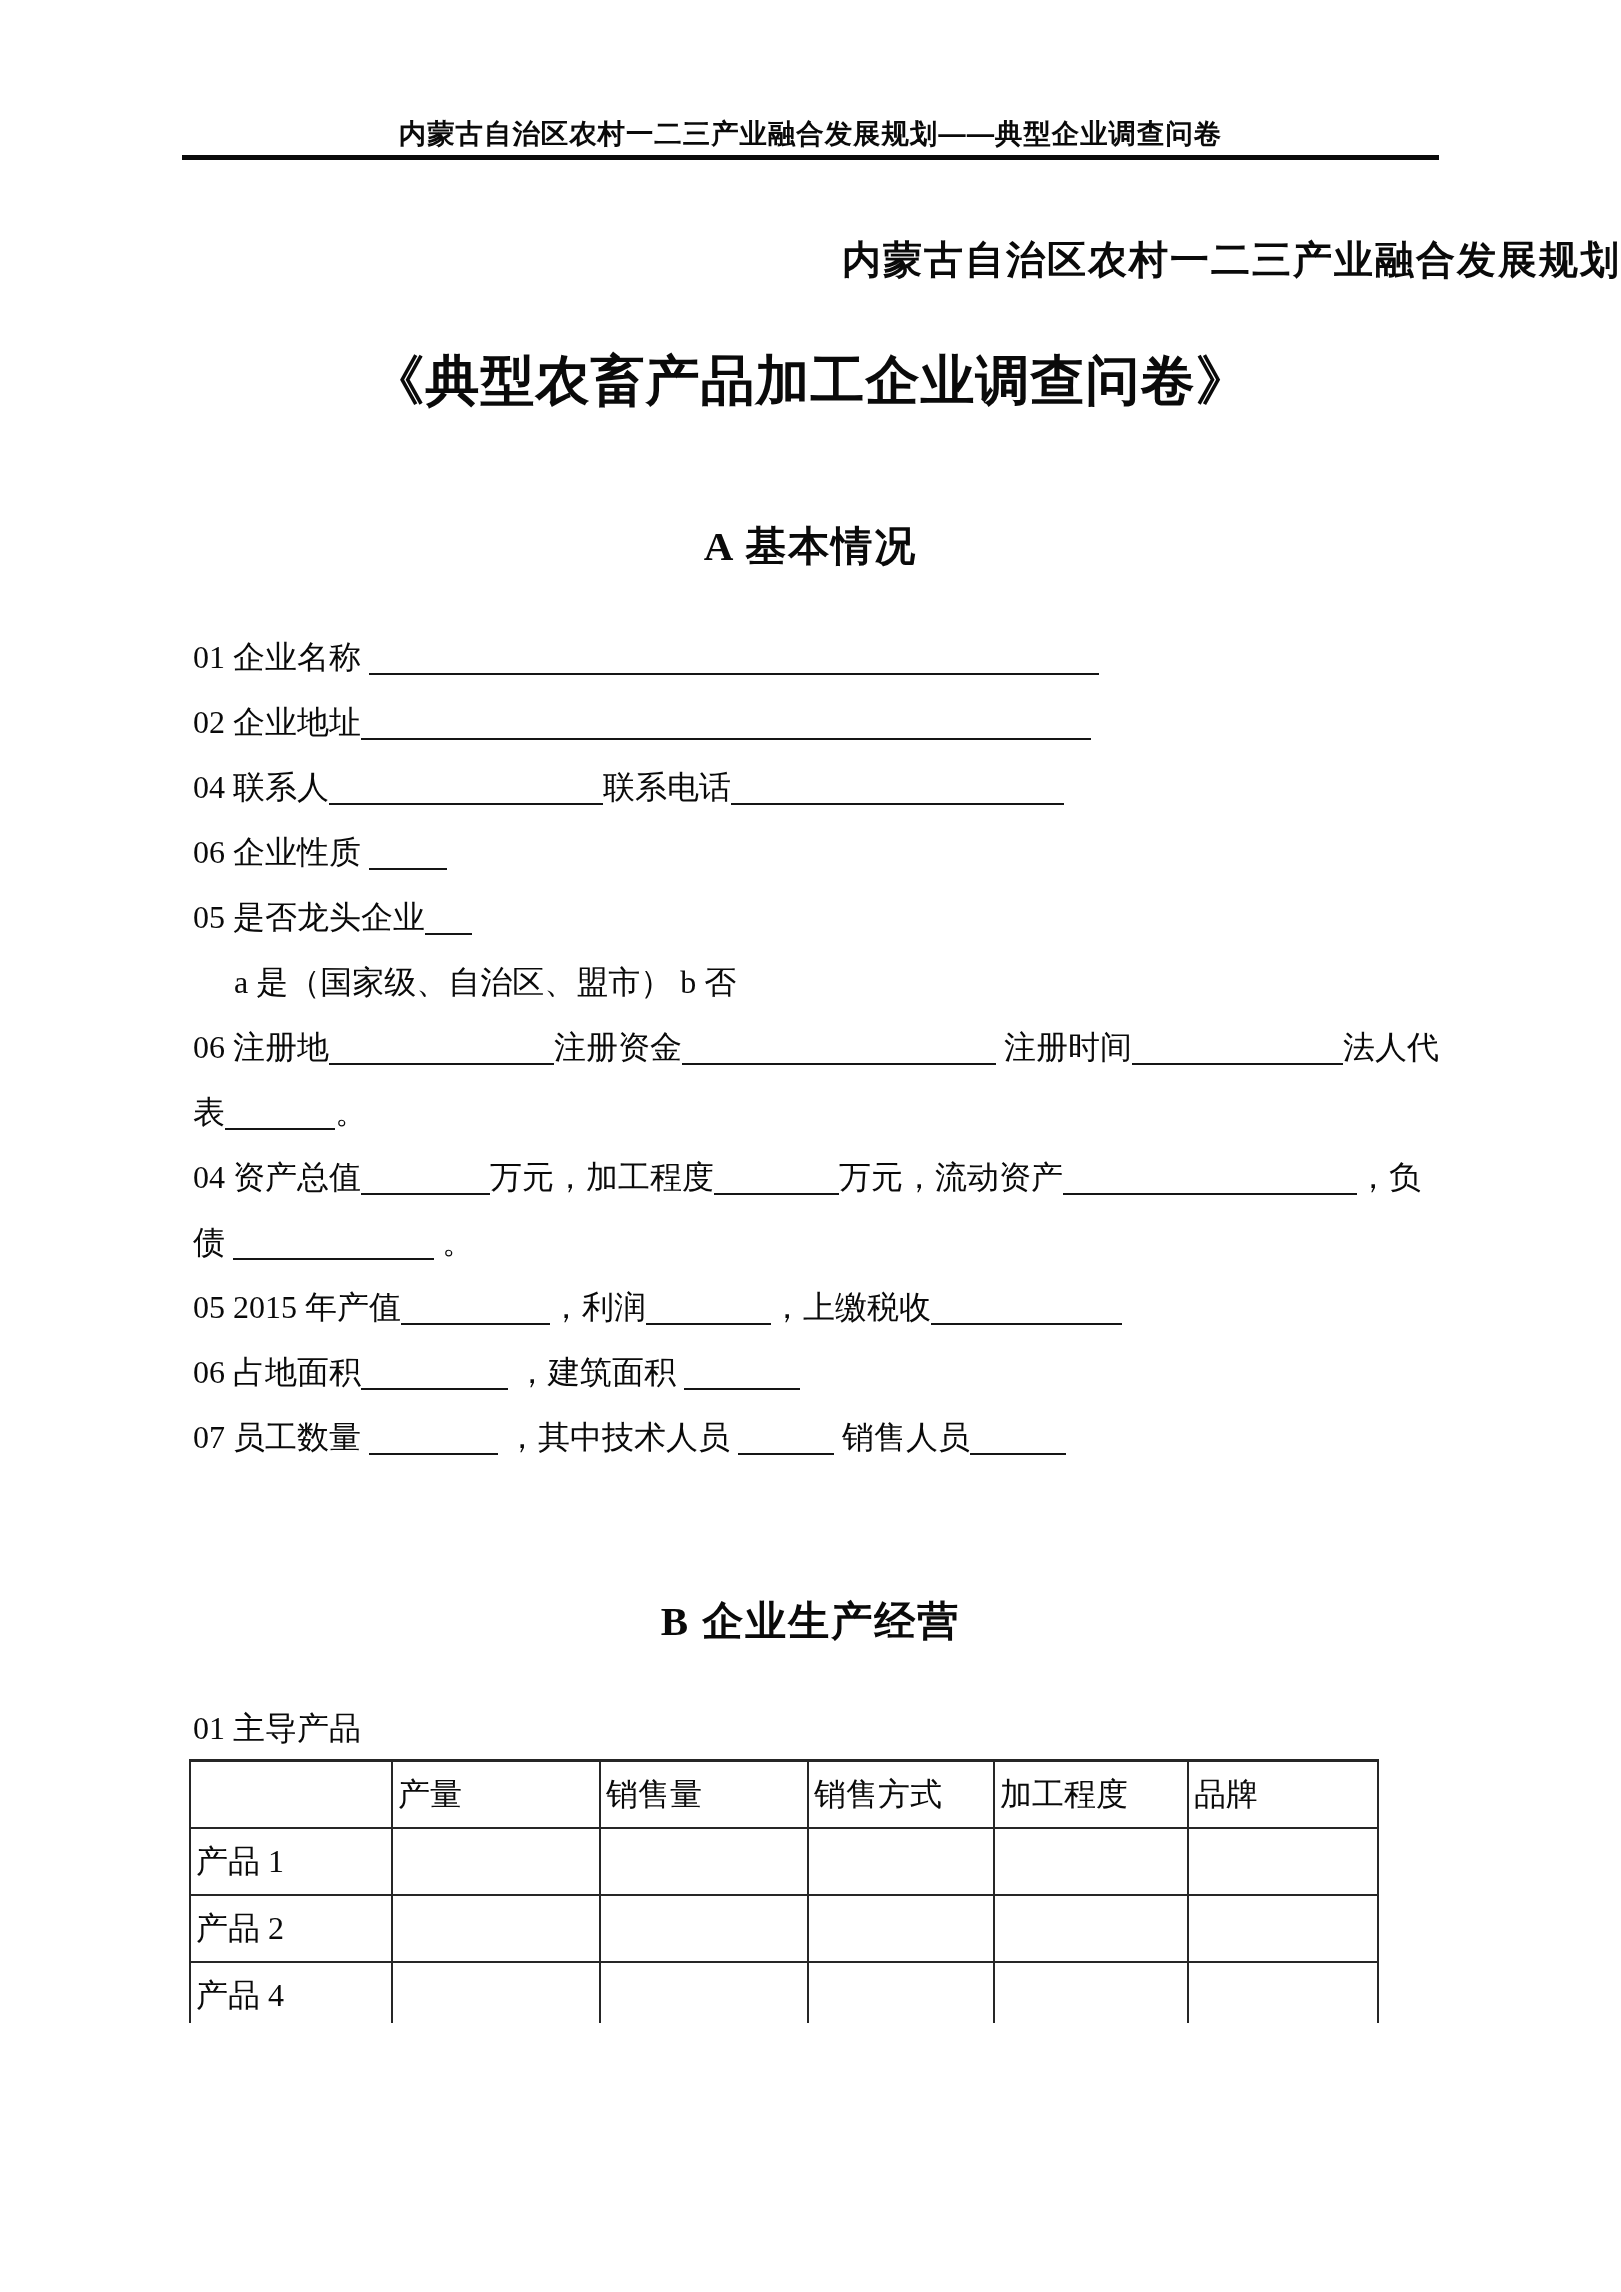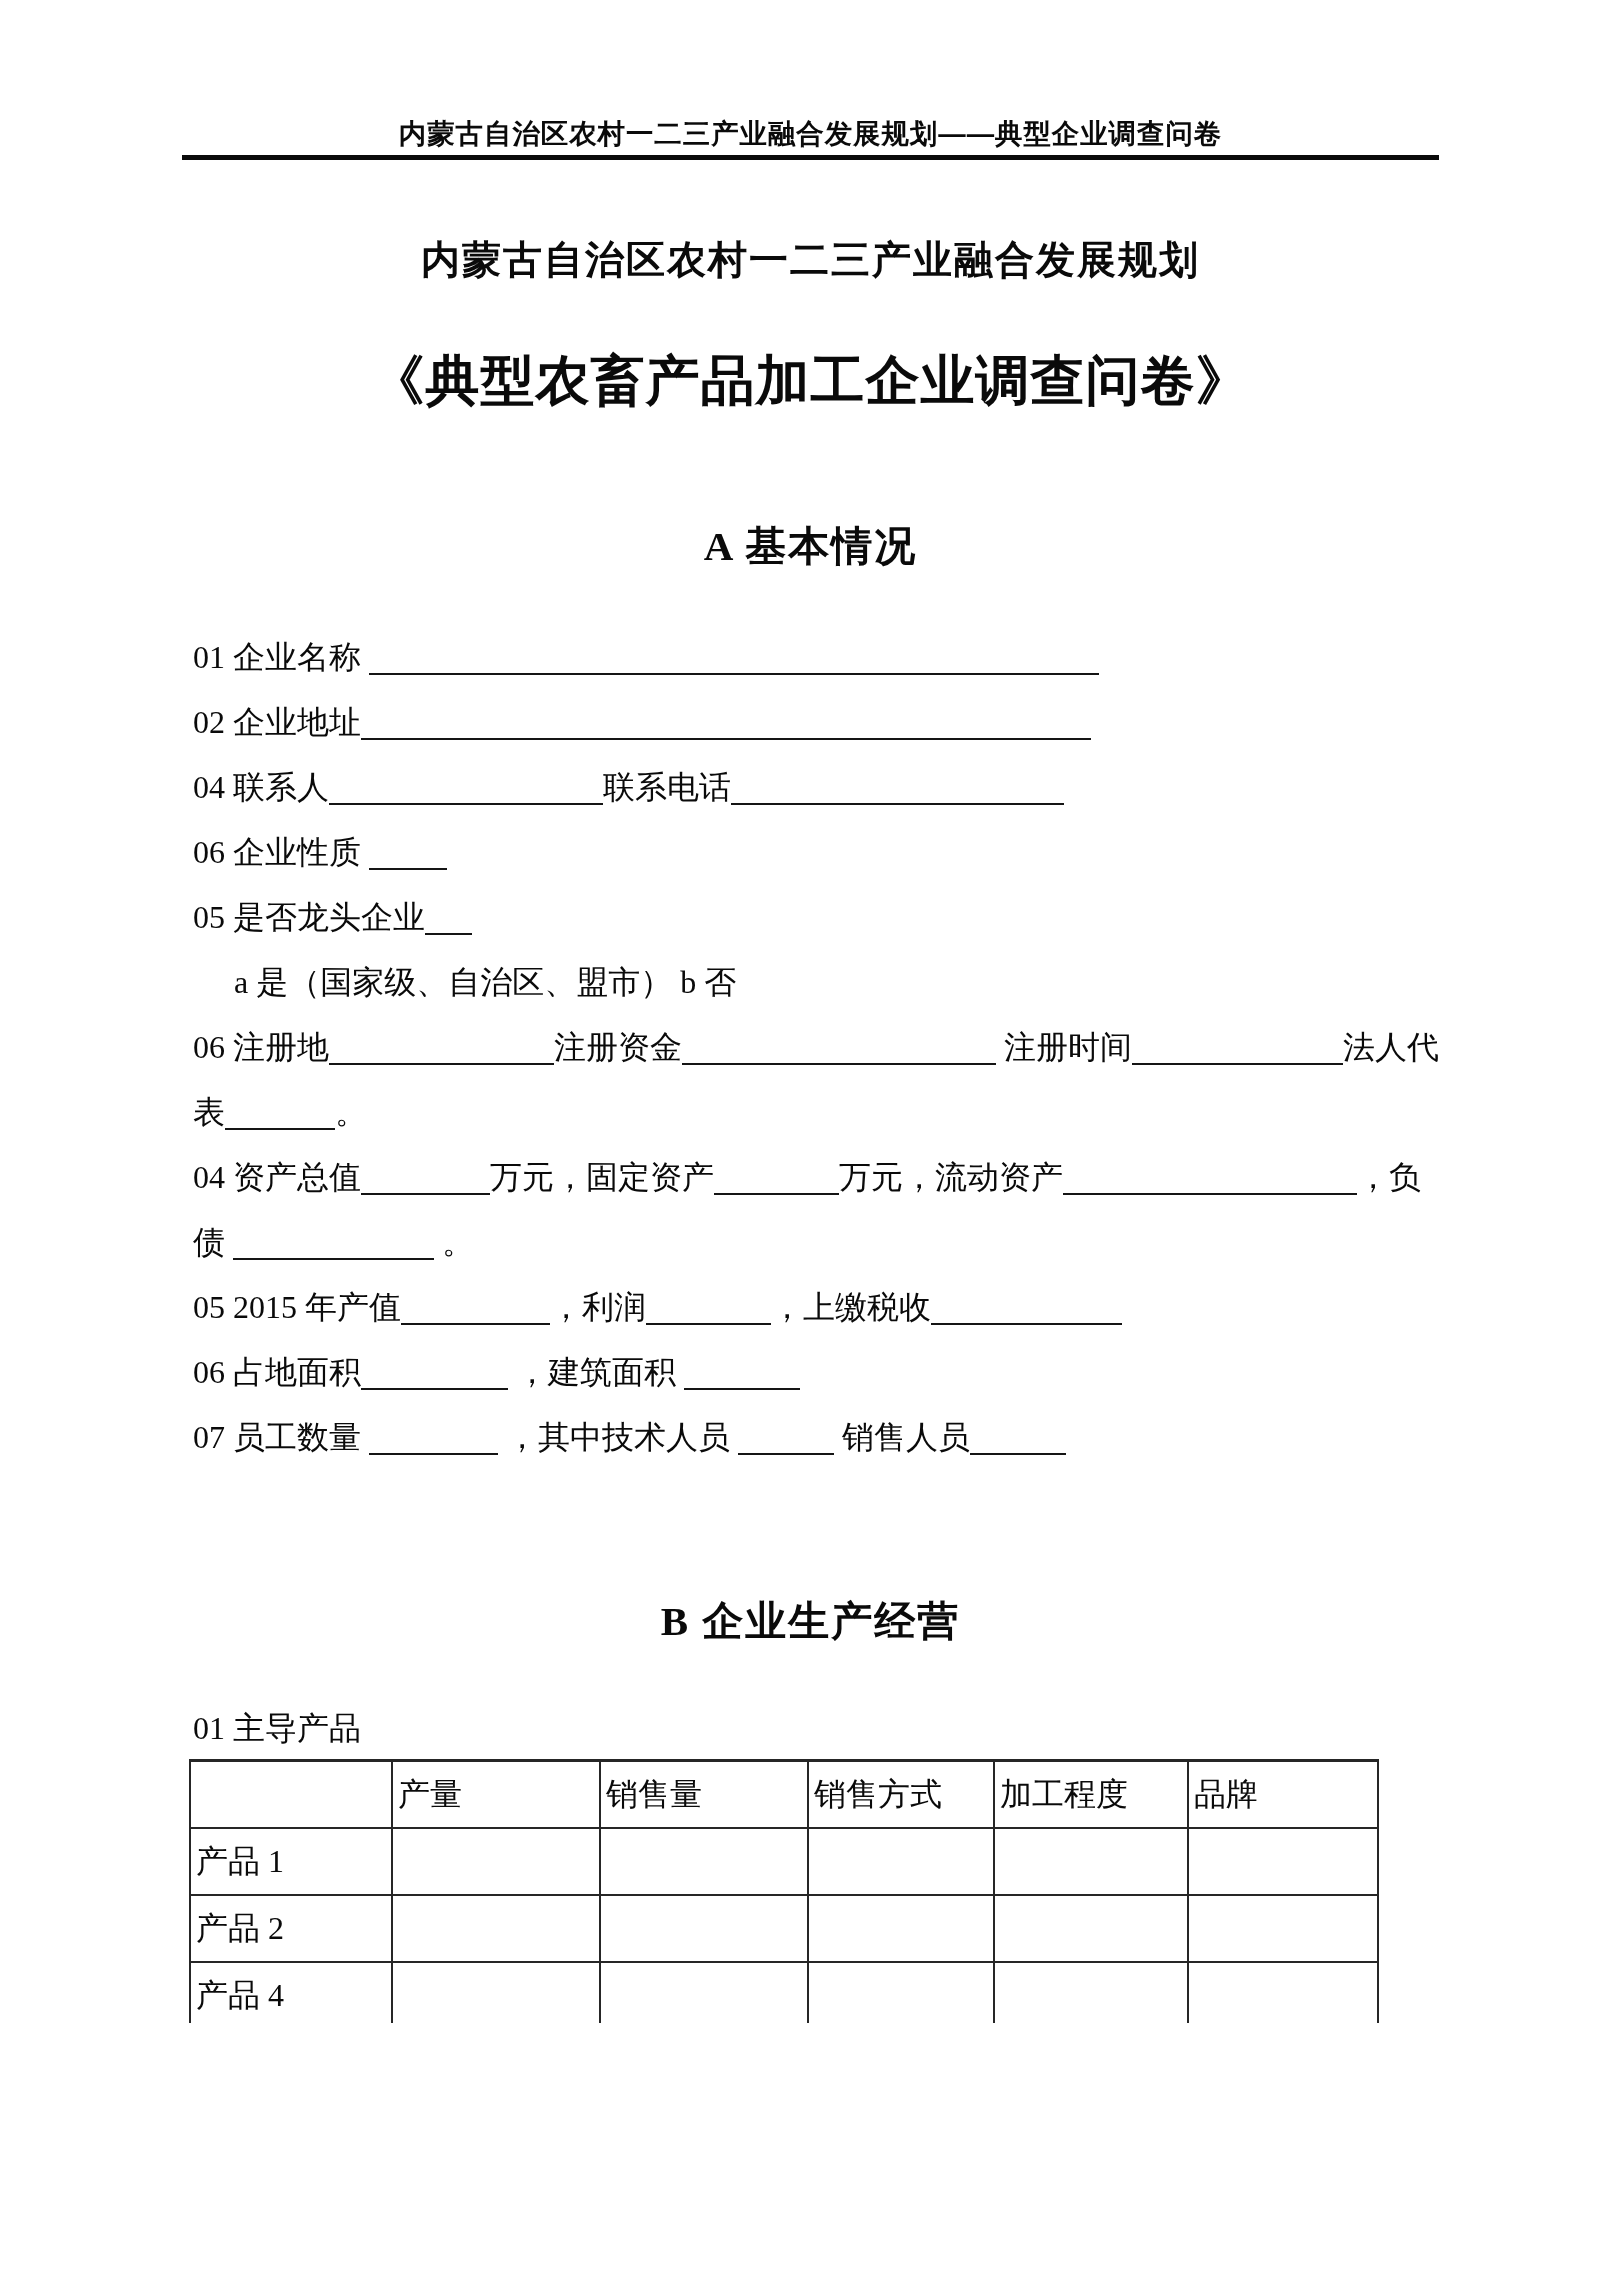--- a/index.html
+++ b/index.html
@@ -18,21 +18,21 @@
     font-family:"Liberation Sans","DejaVu Sans",sans-serif;
     font-weight:bold;font-size:27.4px;color:#0a0a0a;
     letter-spacing:1px;
   }
   .header-rule{
     position:absolute;top:155px;left:182px;width:1257px;height:4.9px;
     background:#0a0a0a;
   }
   .doc-title{
     position:absolute;top:233px;left:0;width:100%;margin:0;
-    text-align:center;
+    text-align:right;
     font-family:"Liberation Sans","DejaVu Sans",sans-serif;
     font-weight:bold;font-size:39px;color:#0a0a0a;
     letter-spacing:2px;
   }
   .doc-subtitle{
     position:absolute;top:345px;left:0;width:100%;margin:0;
     text-align:center;
     font-family:"Liberation Sans","DejaVu Sans",sans-serif;
     font-weight:bold;font-size:54px;color:#0a0a0a;
     letter-spacing:1px;
@@ -105,21 +105,21 @@
 
   <div class="form-lines" id="form-lines">
       <div class="form-line"><span class="seg-text">01 企业名称 </span><span class="seg-blank" style="width: 730px;"></span></div>
       <div class="form-line"><span class="seg-text">02 企业地址</span><span class="seg-blank" style="width: 730px;"></span></div>
       <div class="form-line"><span class="seg-text">04 联系人</span><span class="seg-blank" style="width: 274px;"></span><span class="seg-text">联系电话</span><span class="seg-blank" style="width: 333px;"></span></div>
       <div class="form-line"><span class="seg-text">06 企业性质 </span><span class="seg-blank" style="width: 78px;"></span></div>
       <div class="form-line"><span class="seg-text">05 是否龙头企业</span><span class="seg-blank" style="width: 47px;"></span></div>
       <div class="form-line"><span class="seg-gap" style="width: 41px;"></span><span class="seg-text">a 是（国家级、自治区、盟市） b 否</span></div>
       <div class="form-line"><span class="seg-text">06 注册地</span><span class="seg-blank" style="width: 225px;"></span><span class="seg-text">注册资金</span><span class="seg-blank" style="width: 314px;"></span><span class="seg-text"> 注册时间</span><span class="seg-blank" style="width: 211px;"></span><span class="seg-text">法人代</span></div>
       <div class="form-line"><span class="seg-text">表</span><span class="seg-blank" style="width: 110px;"></span><span class="seg-text">。</span></div>
-      <div class="form-line"><span class="seg-text">04 资产总值</span><span class="seg-blank" style="width: 129px;"></span><span class="seg-text">万元，固定资产</span><span class="seg-blank" style="width: 125px;"></span><span class="seg-text">万元，流动资产</span><span class="seg-blank" style="width: 294px;"></span><span class="seg-text">，负</span></div>
+      <div class="form-line"><span class="seg-text">04 资产总值</span><span class="seg-blank" style="width: 129px;"></span><span class="seg-text">万元，加工程度</span><span class="seg-blank" style="width: 125px;"></span><span class="seg-text">万元，流动资产</span><span class="seg-blank" style="width: 294px;"></span><span class="seg-text">，负</span></div>
       <div class="form-line"><span class="seg-text">债 </span><span class="seg-blank" style="width: 201px;"></span><span class="seg-text"> 。</span></div>
       <div class="form-line"><span class="seg-text">05 2015 年产值</span><span class="seg-blank" style="width: 149px;"></span><span class="seg-text">，利润</span><span class="seg-blank" style="width: 125px;"></span><span class="seg-text">，上缴税收</span><span class="seg-blank" style="width: 191px;"></span></div>
       <div class="form-line"><span class="seg-text">06 占地面积</span><span class="seg-blank" style="width: 147px;"></span><span class="seg-text"> ，建筑面积 </span><span class="seg-blank" style="width: 116px;"></span></div>
       <div class="form-line"><span class="seg-text">07 员工数量 </span><span class="seg-blank" style="width: 129px;"></span><span class="seg-text"> ，其中技术人员 </span><span class="seg-blank" style="width: 96px;"></span><span class="seg-text"> 销售人员</span><span class="seg-blank" style="width: 96px;"></span></div>
     </div>
 
   <h3 class="section-heading sec-b">B 企业生产经营</h3>
 
   <div class="lead-label">01 主导产品</div>
 

